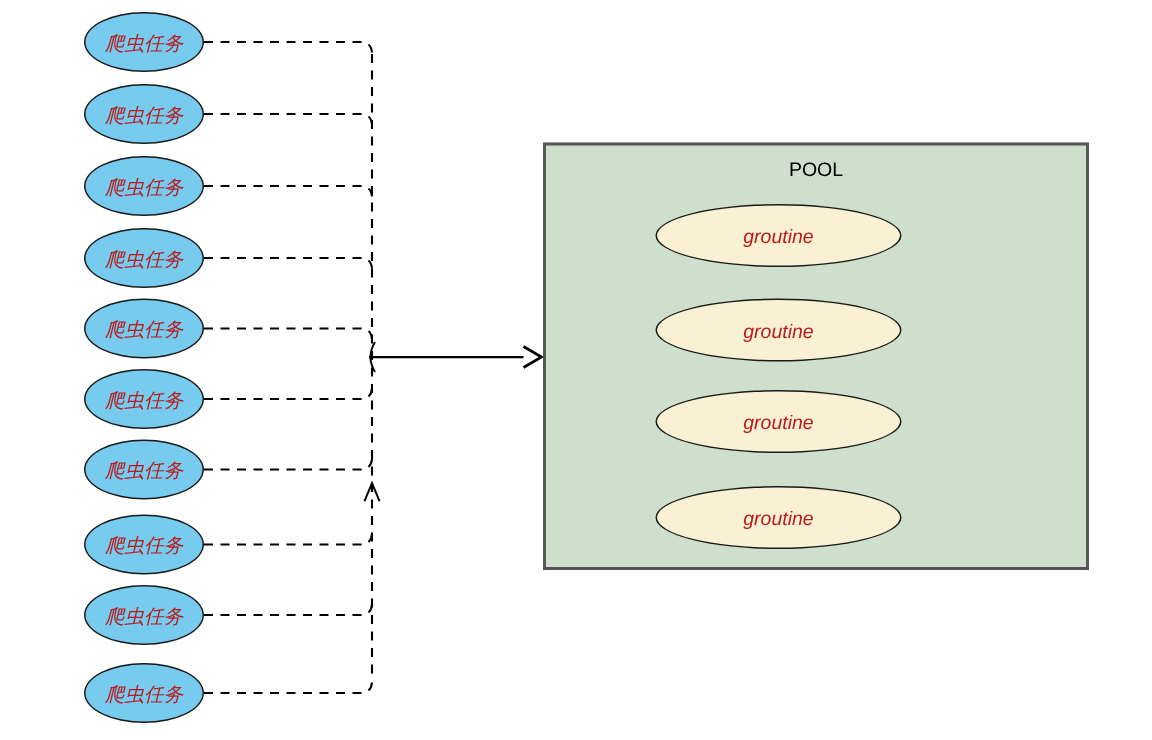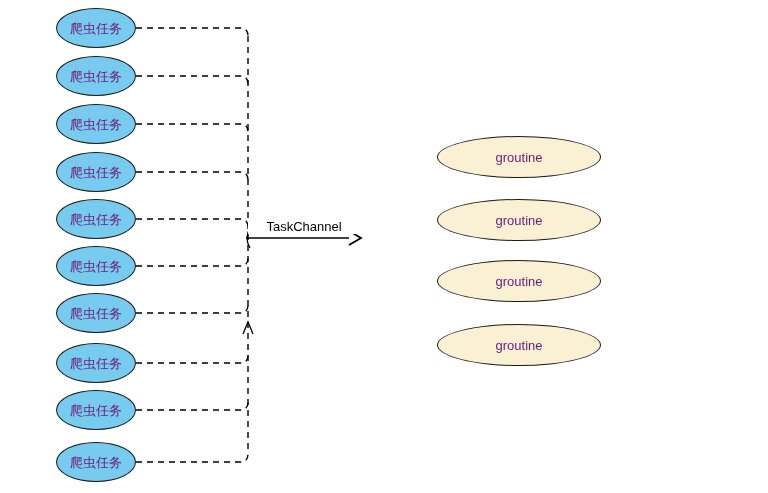--- a/index.html
+++ b/index.html
@@ -24,23 +24,24 @@
   }
   .node {
     position: absolute;
     box-sizing: border-box;
     border: 1.4px solid #1a1a1a;
     border-radius: 50%;
     display: flex;
     align-items: center;
     justify-content: center;
     font-size: 13px;
-    color: #701a75;
+    color: #b91c1c;
     text-align: right;
     line-height: 1;
+    font-style: italic;
   }
   .task-node {
     width: 80px;
     height: 40px;
     left: 56px;
     background: var(--task-fill, #76cbee);
   }
   .worker-node {
     width: 164px;
     height: 42px;
@@ -123,31 +124,33 @@
         <span>爬虫任务</span>
       </div>
       <div class="node task-node" style="top: 390px;">
         <span>爬虫任务</span>
       </div>
       <div class="node task-node" style="top: 442px;">
         <span>爬虫任务</span>
       </div>
     </div>
 
+  <div class="pool-box">
+    <div class="pool-title">POOL</div>
+  </div>
 
   <div id="worker-group">
       <div class="node worker-node" style="top: 136px;">
         <span>groutine</span>
       </div>
       <div class="node worker-node" style="top: 199px;">
         <span>groutine</span>
       </div>
       <div class="node worker-node" style="top: 260px;">
         <span>groutine</span>
       </div>
       <div class="node worker-node" style="top: 324px;">
         <span>groutine</span>
       </div>
     </div>
 
-  <div class="channel-label">TaskChannel</div>
 
 </div>
 
 </body></html>

